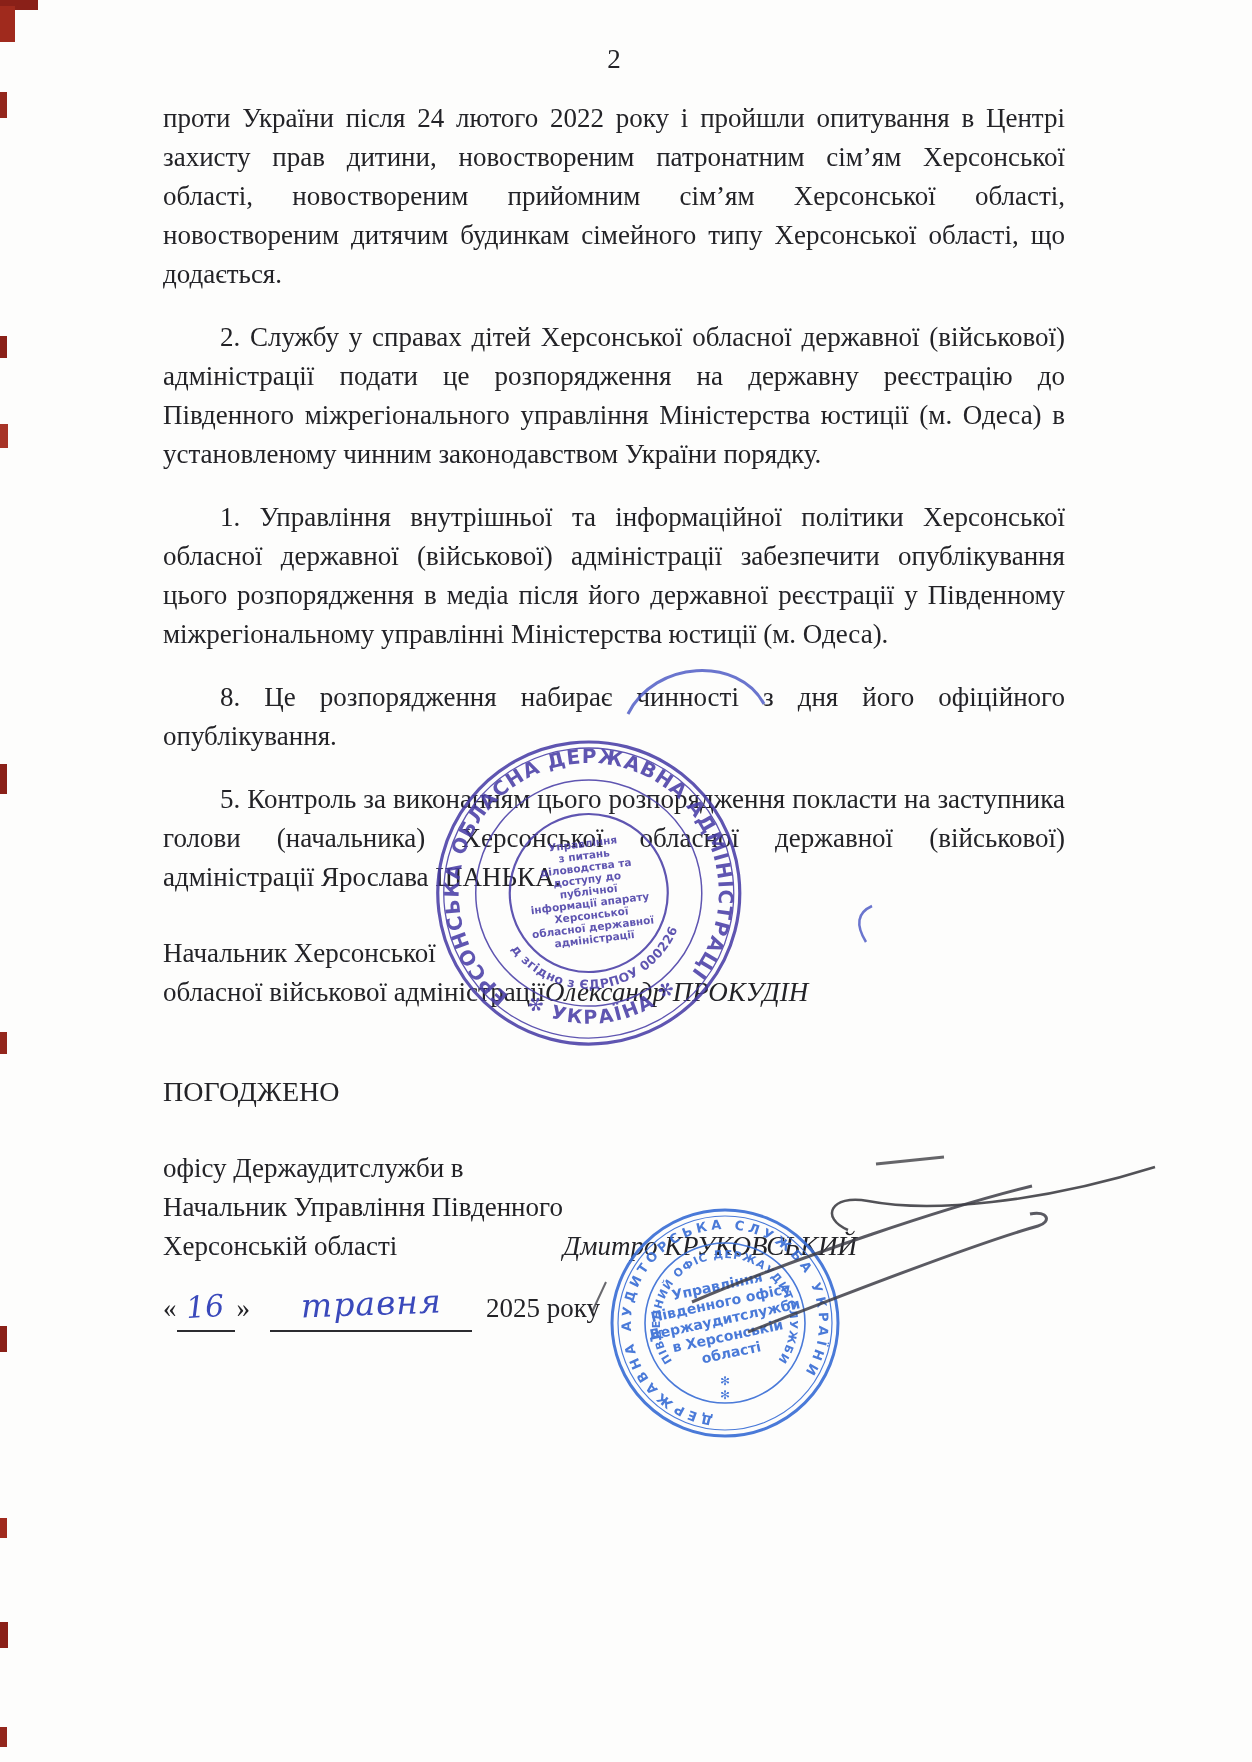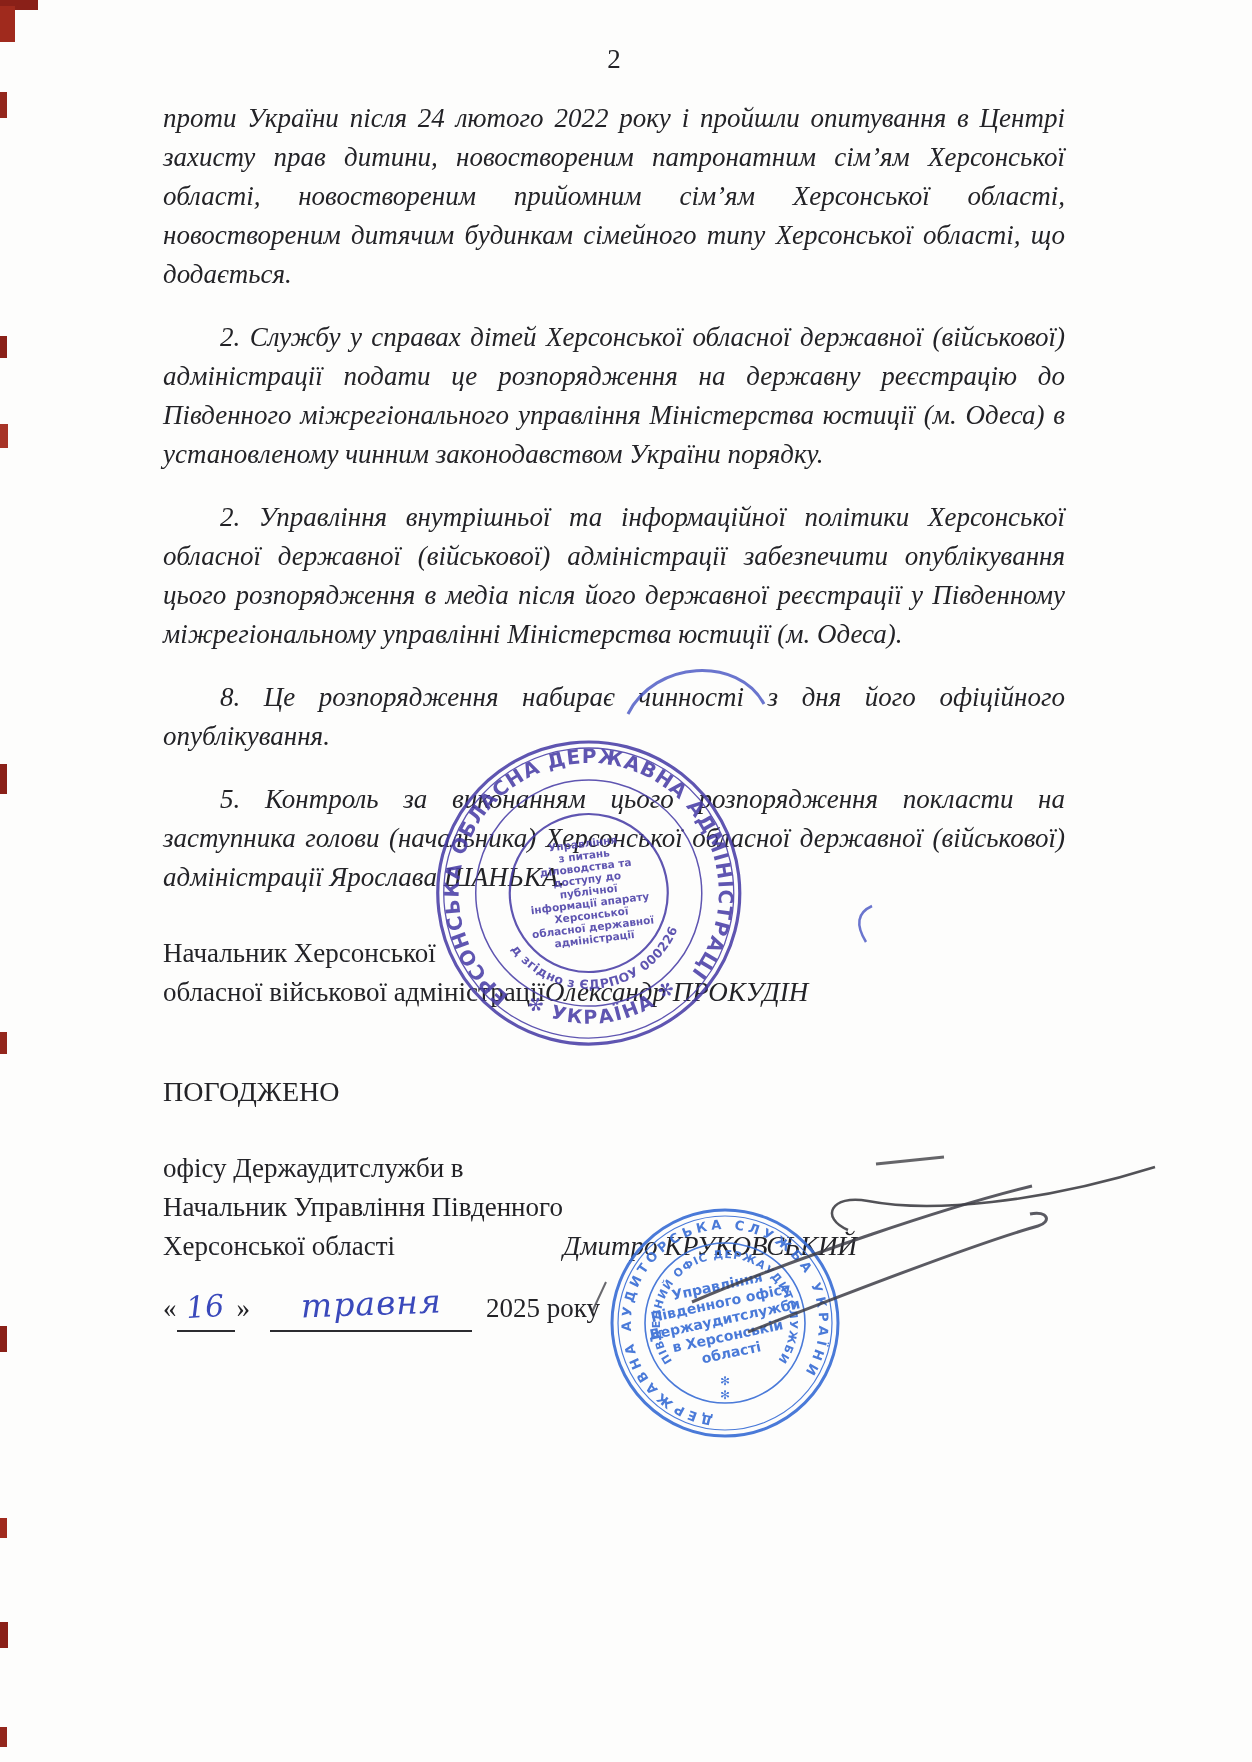--- a/index.html
+++ b/index.html
@@ -3,21 +3,21 @@
 <meta charset="utf-8">
 <style>
   html,body{margin:0;padding:0;background:#e8e8e8;}
   .page{
     position:relative;width:1252px;height:1762px;margin:0 auto;
     background:#fdfdfc;overflow:hidden;
     font-family:"Liberation Serif", serif;color:#232327;
   }
   .content{position:absolute;left:163px;top:40px;width:902px;z-index:1;}
   .pagenum{text-align:center;font-size:27px;line-height:39px;margin:0 0 20px 0;}
-  p.body{font-size:27px;line-height:39px;text-align:justify;margin:0 0 24px 0;font-style:italic;}
+  p.body{font-size:27px;line-height:39px;text-align:justify;margin:0 0 24px 0;}
   p.body.indent{text-indent:57px;}
   p.body.last{margin-bottom:12px;}
   .sig-row{display:flex;justify-content:flex-start;align-items:flex-end;}
   .sig1{margin-top:37px;}
   .sig-left{font-size:27px;line-height:39px;}
   .sig-name{font-size:27px;line-height:39px;white-space:nowrap;font-style:italic;}
   .approved{margin-top:60px;font-size:28px;line-height:39px;}
   .sig2{margin-top:38px;}
   .date-line{margin-top:18px;font-size:27px;line-height:44px;white-space:nowrap;}
   .blank{display:inline-block;border-bottom:2px solid #2c2c30;text-align:center;vertical-align:baseline;}
@@ -48,39 +48,39 @@
   <div class="mark" style="left:0;top:1326px;width:7px;height:26px;background:#8a2018;"></div>
   <div class="mark" style="left:0;top:1518px;width:7px;height:20px;background:#a02a1d;"></div>
   <div class="mark" style="left:0;top:1622px;width:8px;height:26px;background:#8a2018;"></div>
   <div class="mark" style="left:0;top:1727px;width:7px;height:20px;background:#93261c;"></div>
 
   <div class="content">
     <div class="pagenum">2</div>
 
     <p class="body">проти України після 24 лютого 2022 року і пройшли опитування в Центрі захисту прав дитини, новоствореним патронатним сім’ям Херсонської області, новоствореним прийомним сім’ям Херсонської області, новоствореним дитячим будинкам сімейного типу Херсонської області, що додається.</p>
     <p class="body indent">2. Службу у справах дітей Херсонської обласної державної (військової) адміністрації подати це розпорядження на державну реєстрацію до Південного міжрегіонального управління Міністерства юстиції (м. Одеса) в установленому чинним законодавством України порядку.</p>
-    <p class="body indent">2. Управління внутрішньої та інформаційної політики Херсонської обласної державної (військової) адміністрації забезпечити опублікування цього розпорядження в медіа після його державної реєстрації у Південному міжрегіональному управлінні Міністерства юстиції (м. Одеса).</p>
+    <p class="body indent">1. Управління внутрішньої та інформаційної політики Херсонської обласної державної (військової) адміністрації забезпечити опублікування цього розпорядження в медіа після його державної реєстрації у Південному міжрегіональному управлінні Міністерства юстиції (м. Одеса).</p>
     <p class="body indent">8. Це розпорядження набирає чинності з дня його офіційного опублікування.</p>
     <p class="body indent last">5. Контроль за виконанням цього розпорядження покласти на заступника голови (начальника) Херсонської обласної державної (військової) адміністрації Ярослава ШАНЬКА.</p>
 
     <div class="sig-row sig1">
       <div class="sig-left">
         <div>Начальник Херсонської</div>
         <div>обласної військової адміністрації</div>
       </div>
       <div class="sig-name">Олександр ПРОКУДІН</div>
     </div>
 
     <div class="approved">ПОГОДЖЕНО</div>
 
     <div class="sig-row sig2">
       <div class="sig-left">
         <div>офісу Держаудитслужби в</div>
         <div>Начальник Управління Південного</div>
-        <div>Херсонської області</div>
+        <div>Херсонській області</div>
       </div>
       <div class="sig-name">Дмитро КРУКОВСЬКИЙ</div>
     </div>
 
     <div class="date-line">
       <span>«</span><span class="blank day-blank"><span class="hw hw-day">16</span></span><span>»</span><span class="blank month-blank"><span class="hw hw-month">травня</span></span><span>2025 року</span>
     </div>
   </div>
 
   <div class="stamp stamp1">

